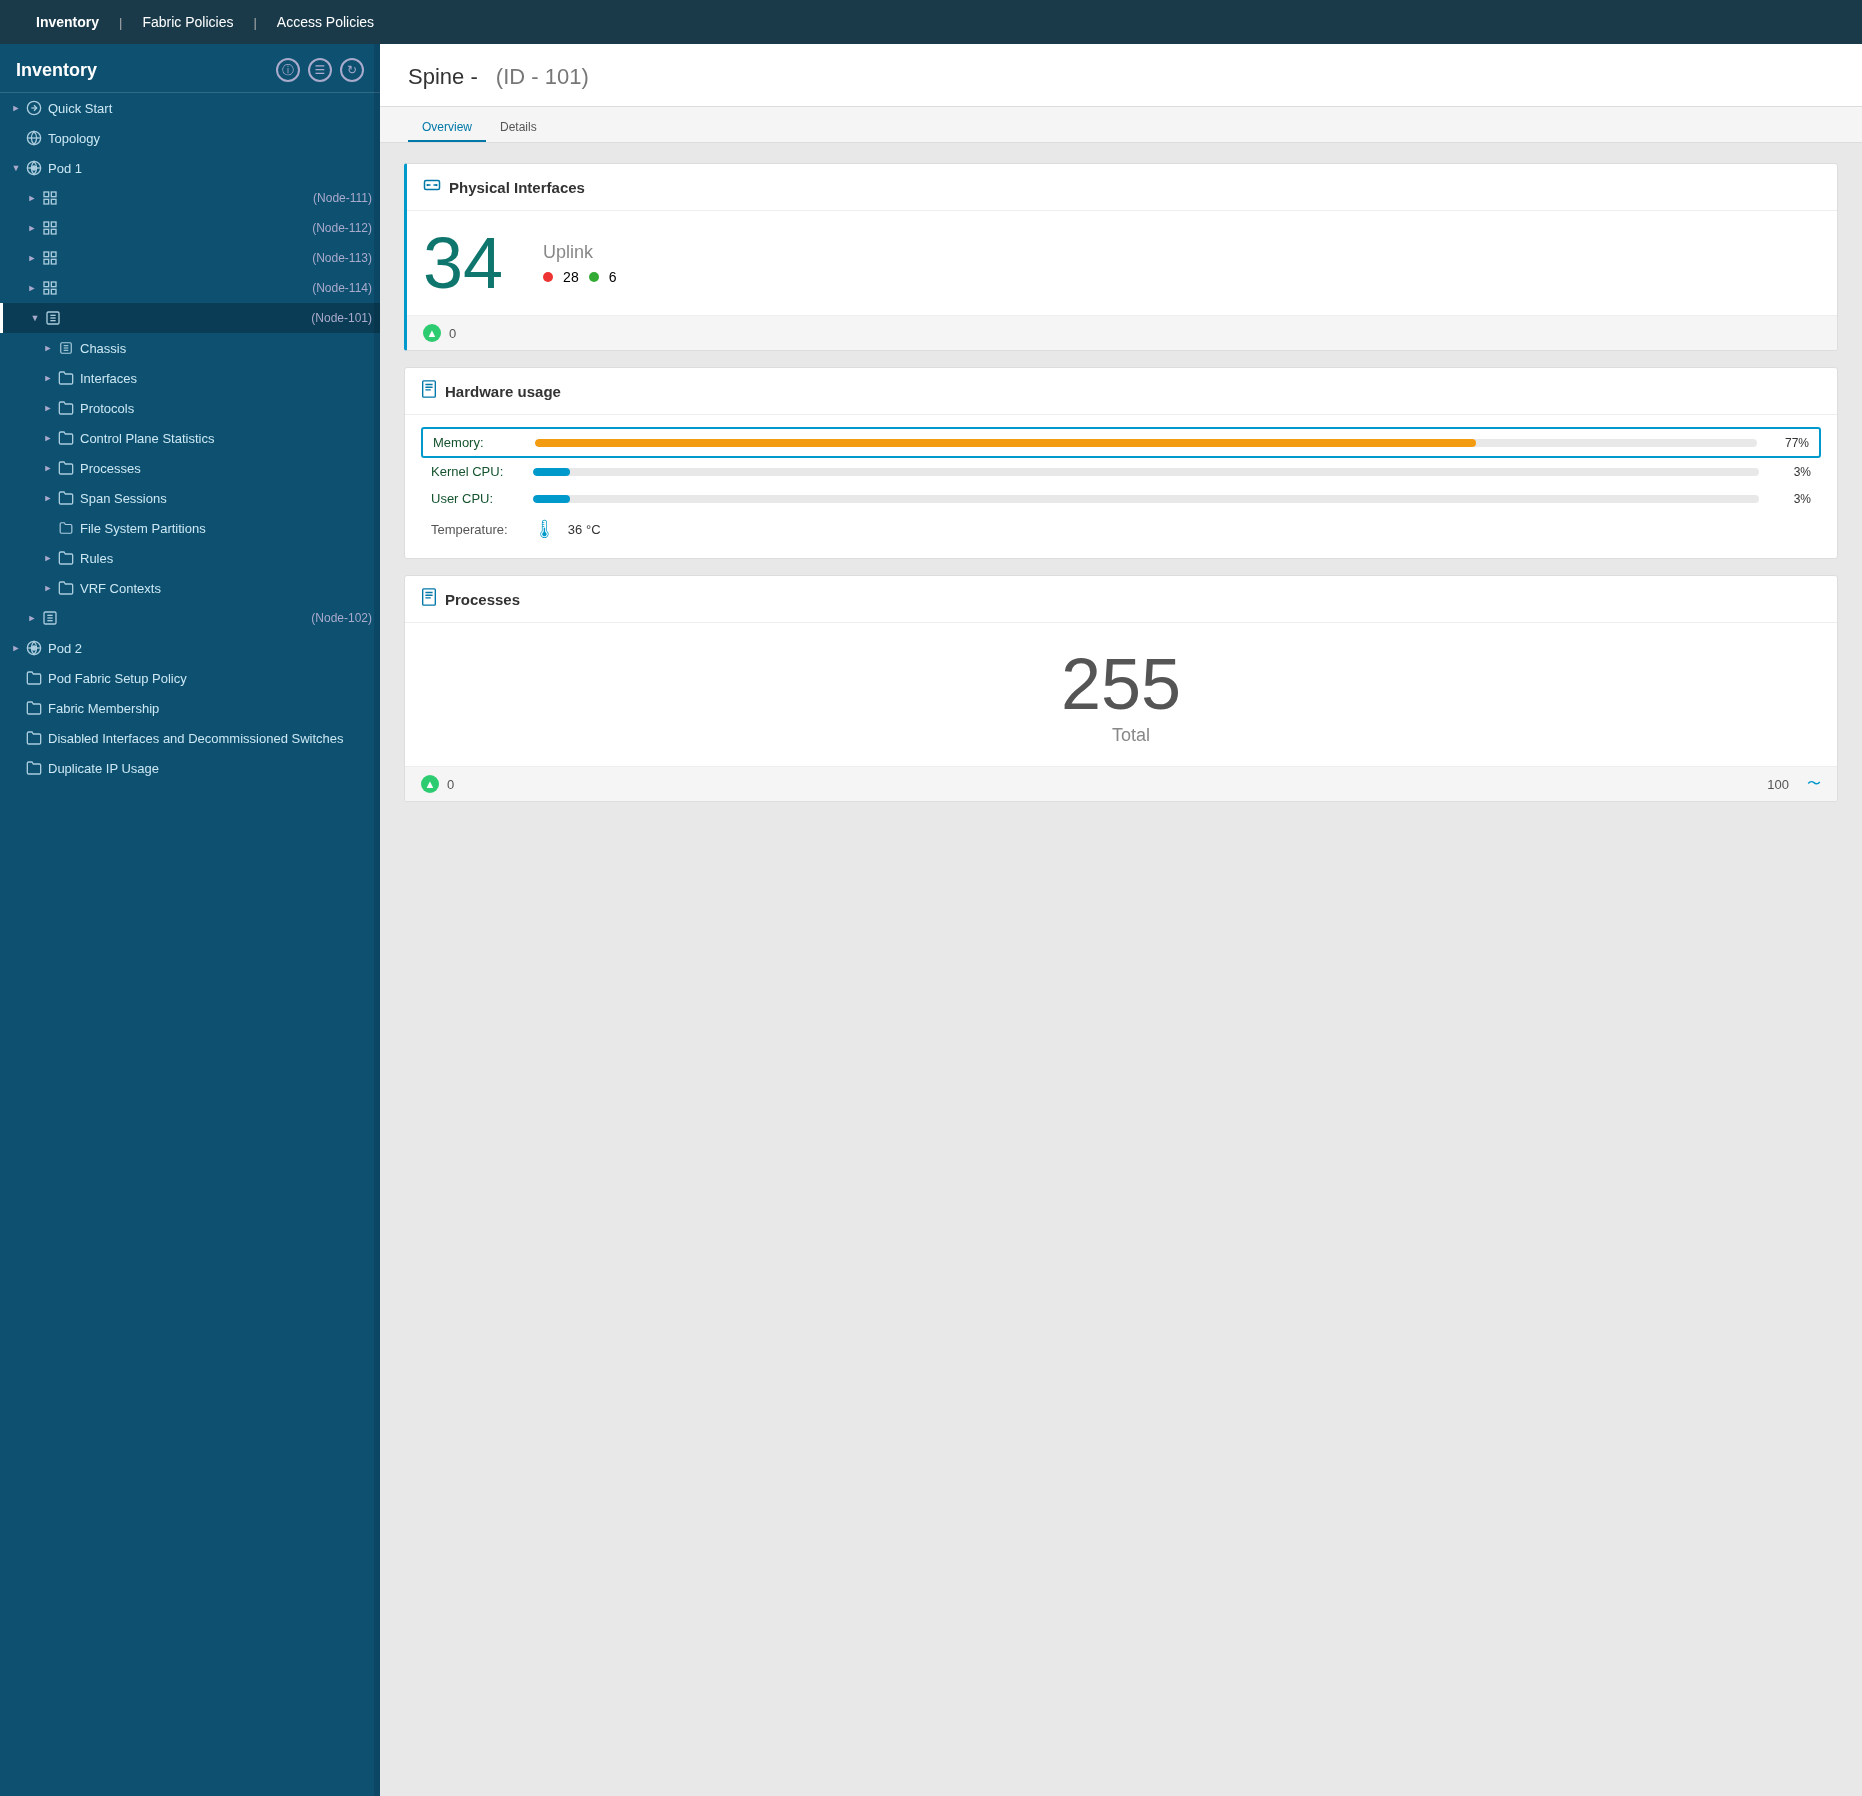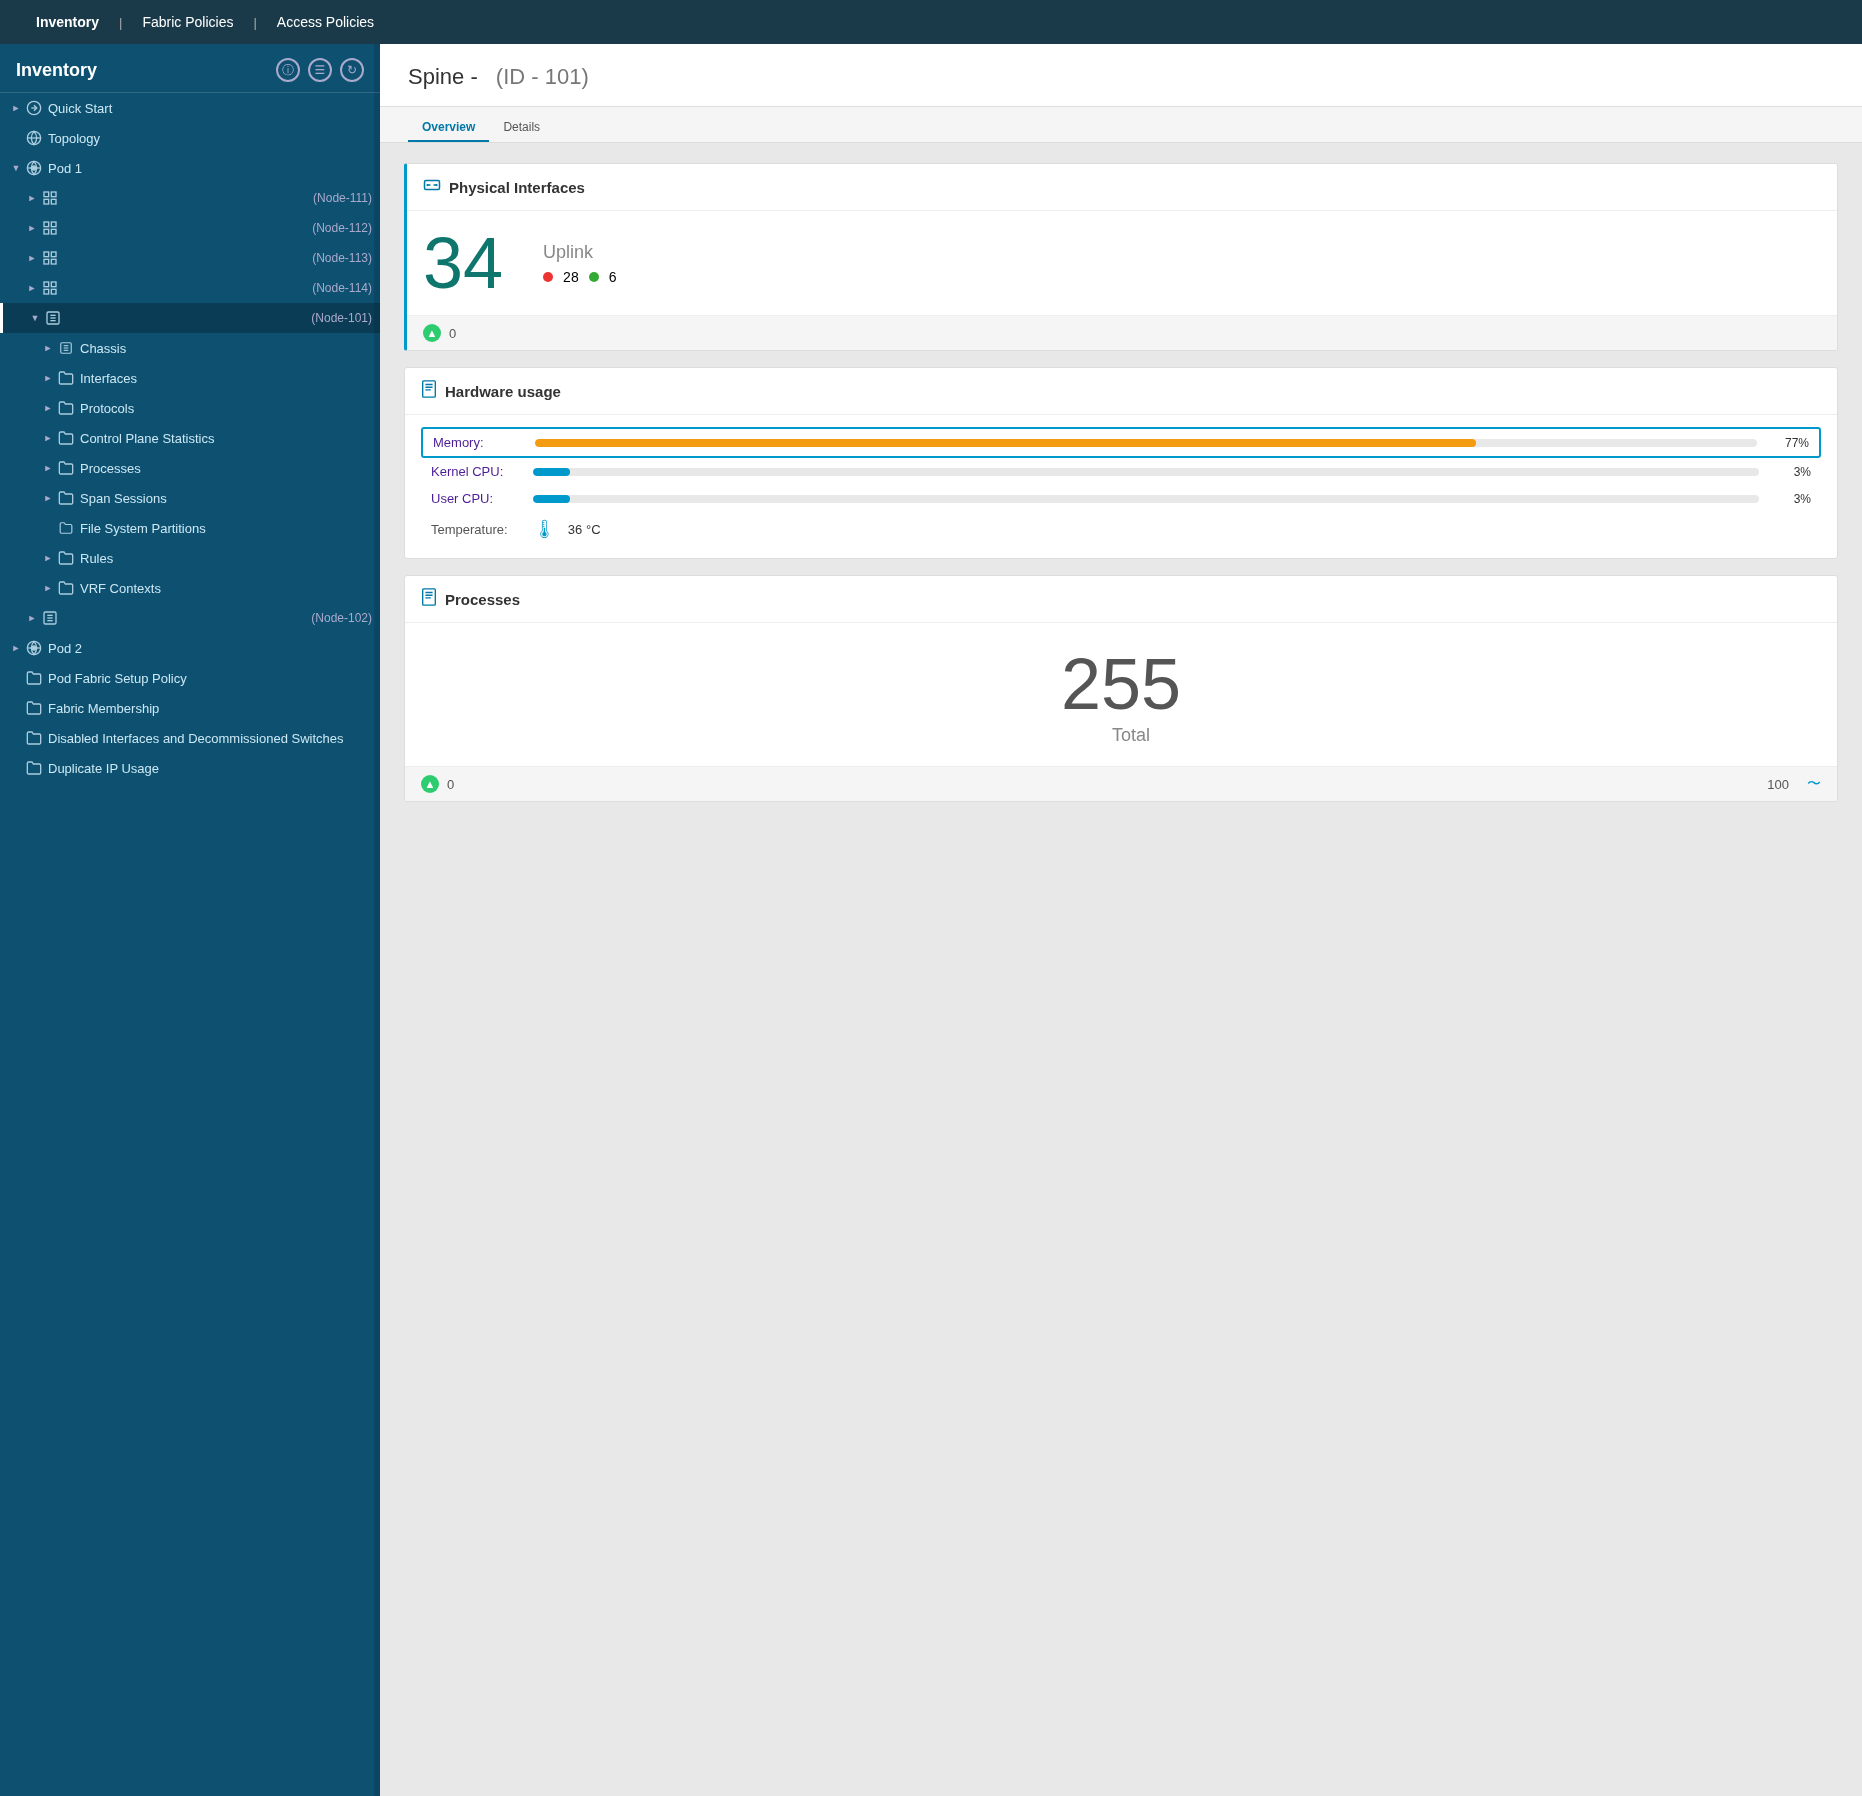--- a/index.html
+++ b/index.html
@@ -154,21 +154,21 @@
     .content-tab {
       padding: 6px 14px;
       font-size: 12px;
       cursor: pointer;
       color: #555;
       border-bottom: 2px solid transparent;
     }
     .content-tab.active {
       border-bottom: 2px solid #0078a8;
       color: #0078a8;
-      font-weight: bold;
+      font-weight: normal;
     }
 
     .content-body {
       padding: 20px 24px;
       display: flex;
       flex-direction: column;
       gap: 16px;
     }
 
     
@@ -259,21 +259,21 @@
       display: flex;
       align-items: center;
       padding: 6px 10px;
       gap: 12px;
       font-size: 13px;
     }
     .hw-row.highlighted {
       border: 2px solid #0099cc;
       border-radius: 3px;
     }
-    .hw-label { width: 90px; color: #4c1d95; flex-shrink: 0; }
+    .hw-label { width: 90px; color: #14532d; flex-shrink: 0; }
     .hw-bar-container { flex: 1; height: 8px; background: #e8e8e8; border-radius: 4px; overflow: hidden; }
     .hw-bar { height: 100%; border-radius: 4px; }
     .hw-bar-orange { background: #f39c12; }
     .hw-bar-blue { background: #0099cc; }
     .hw-value { width: 40px; text-align: right; color: #333; font-size: 12px; flex-shrink: 0; }
 
     .temp-row {
       display: flex;
       align-items: center;
       padding: 6px 10px;

